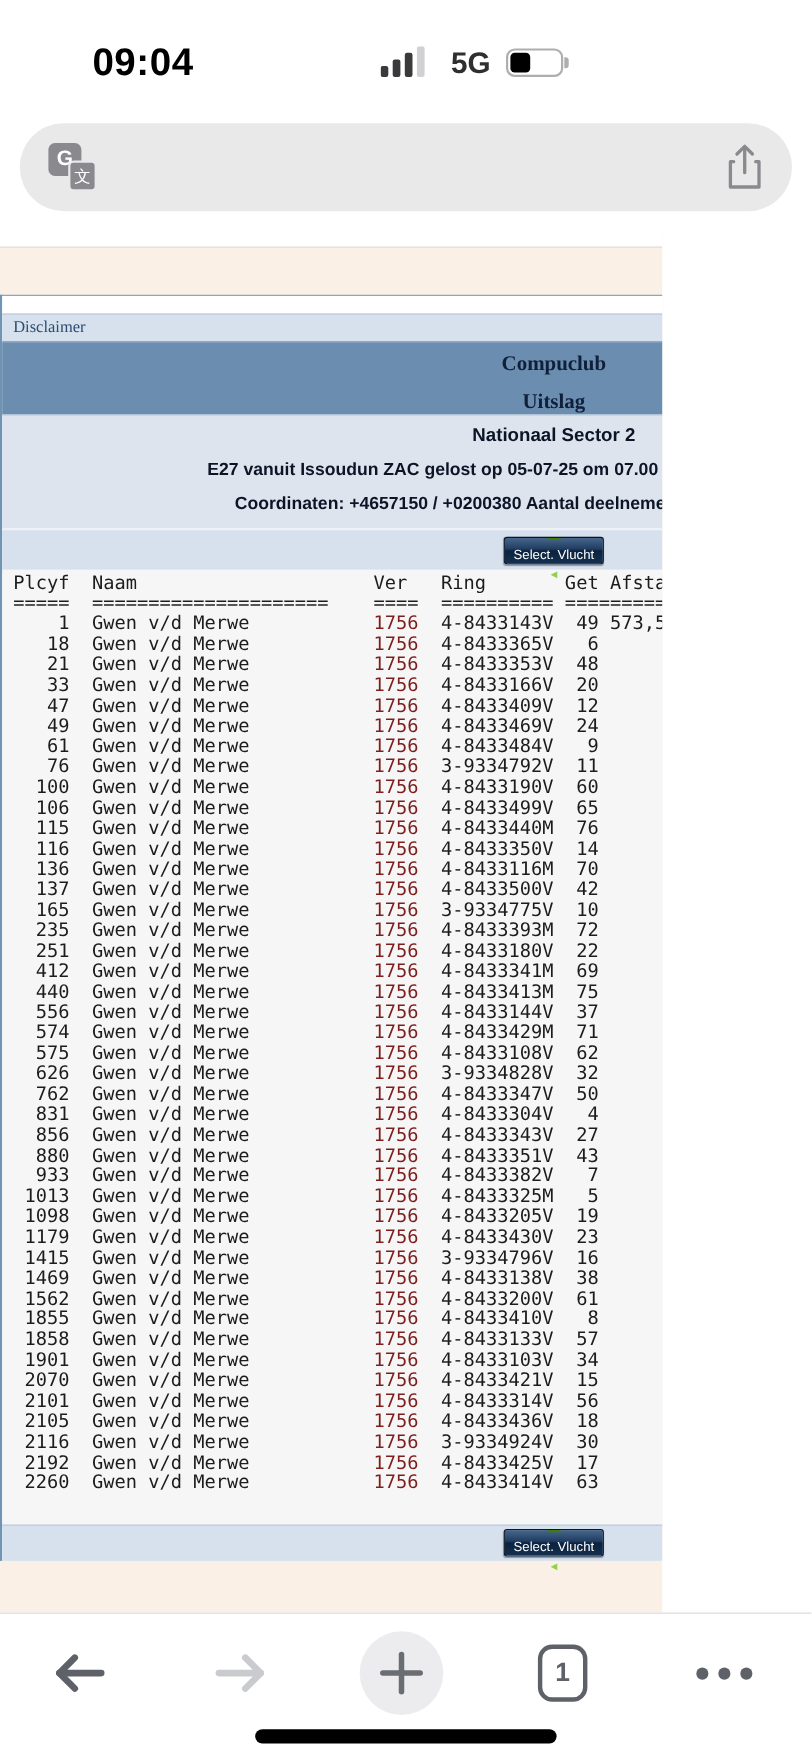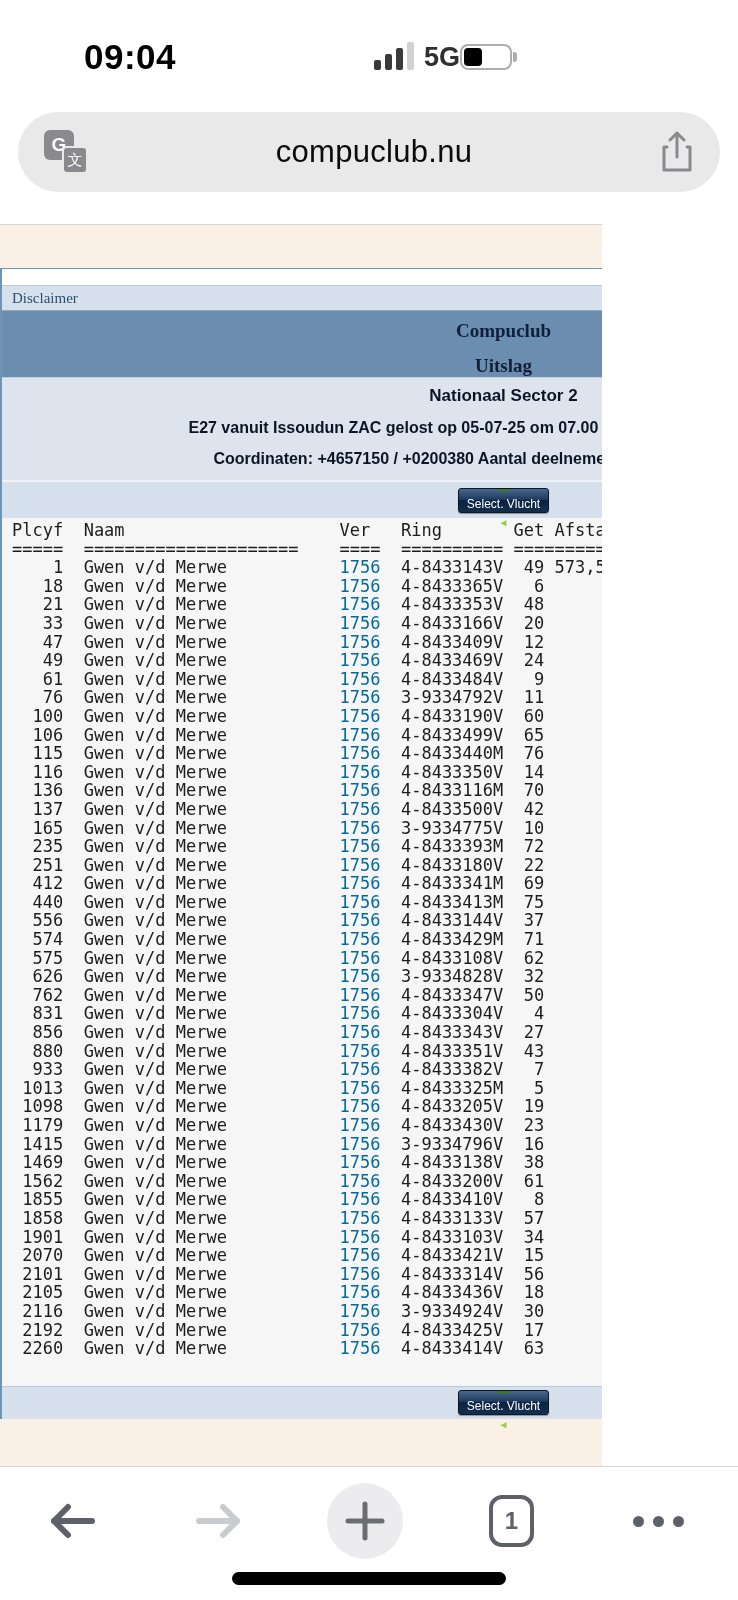--- a/index.html
+++ b/index.html
@@ -10,21 +10,21 @@
     font-family:"Liberation Sans", sans-serif;
   }
 
   
   .status-bar {
     position:absolute; top:0; left:0; width:592px; height:100px;
     display:flex; align-items:center; justify-content:space-between;
     padding:14px 80px 0 84px;
   }
   .status-time { font-size:35px; font-weight:bold; color:#000; letter-spacing:.5px; }
-  .status-right { display:flex; align-items:center; gap:0; }
+  .status-right { display:flex; align-items:center; gap:14px; }
   .net-label { font-size:27px; font-weight:bold; color:#2f2f31; }
   .battery { position:relative; width:52px; height:26px; }
   .battery .shell { position:absolute; inset:0; border:2px solid #aeaeb2; border-radius:8px; }
   .battery .fill { position:absolute; top:4px; left:4px; width:18px; height:18px; background:#000; border-radius:4px; }
   .battery .nub { position:absolute; right:-5px; top:8px; width:4px; height:10px; background:#aeaeb2; border-radius:0 3px 3px 0; }
 
   
   .addr-row { position:absolute; top:100px; left:0; width:738px; height:110px; }
   .addr-pill {
     position:absolute; top:12px; left:18px; width:702px; height:80px;
@@ -97,21 +97,21 @@
   .vlucht-btn .btn-arrow { color:#8fd34c; font-size:10px; }
 
   
   .results {
     background:#f6f6f6; padding:3px 0 28px 10px;
     font-family:"DejaVu Sans Mono","Liberation Mono",monospace;
     font-size:17px; line-height:18.6px; color:#1c1c1c;
     white-space:pre; overflow:hidden;
   }
   .results .line { height:18.6px; }
-  .ver-link { color:#0369a1; cursor:pointer; }
+  .ver-link { color:#7f1d1d; cursor:pointer; }
 
   
   .toolbar {
     position:absolute; top:1466px; left:0; width:738px; height:134px;
     background:#fff; border-top:1px solid #d8d8da;
     display:flex; align-items:flex-start; justify-content:space-between;
     padding:16px 42px 0 34px;
   }
   .tool { width:76px; height:76px; display:flex; align-items:center; justify-content:center; }
   .plus-circle { background:#ececee; border-radius:50%; }
@@ -149,21 +149,20 @@
       </div>
     </div>
   </div>
 
   <div class="addr-row">
     <div class="addr-pill">
       <div class="translate-icon">
         <div class="g-box">G</div>
         <div class="t-box">文</div>
       </div>
-      <div class="url-text">compuclub.nu</div>
       <svg width="34" height="44" viewBox="0 0 34 44">
         <g fill="none" stroke="#8a8a8e" stroke-width="3" stroke-linecap="round" stroke-linejoin="round">
           <path d="M7 17 H4 V40 H30 V17 H27"></path>
           <path d="M17 27 V4"></path>
           <path d="M10 10 L17 3 L24 10"></path>
         </g>
       </svg>
     </div>
   </div>
 

